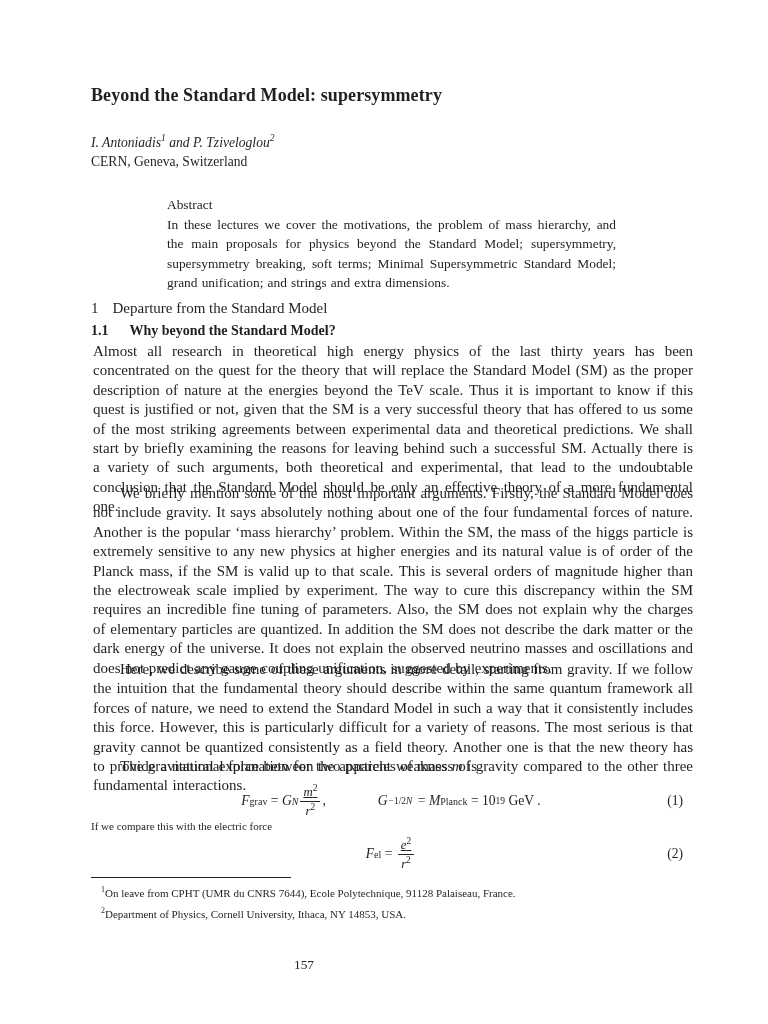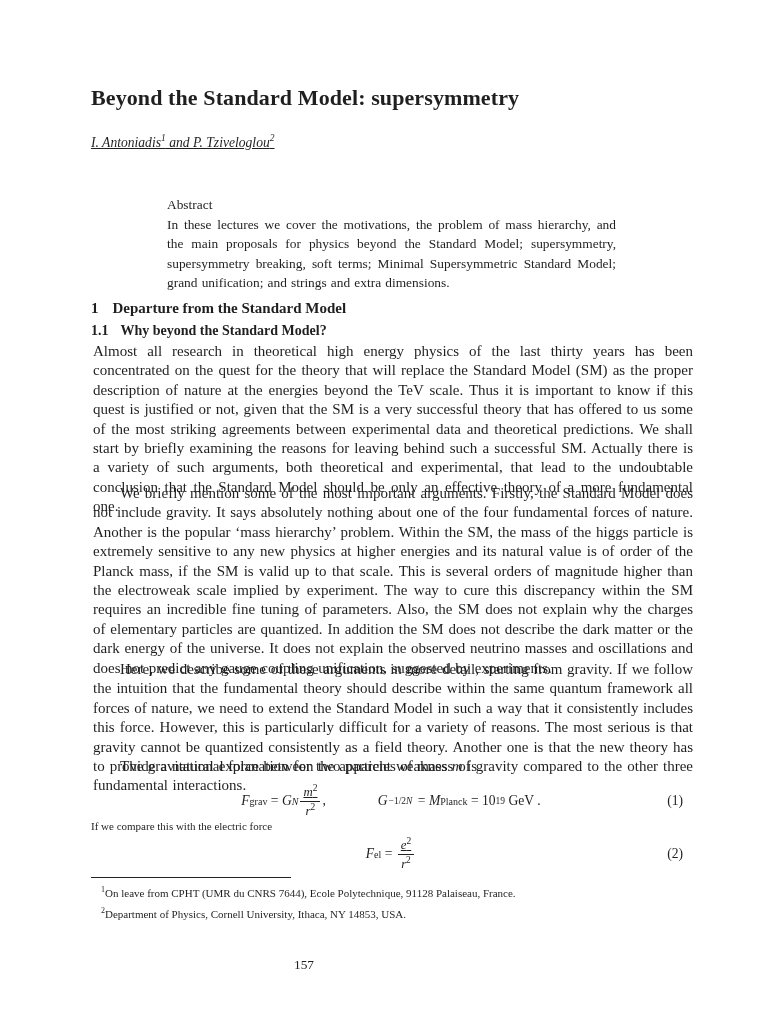--- a/index.html
+++ b/index.html
@@ -5,31 +5,31 @@
   html,body{margin:0;padding:0;background:#ffffff;}
   .page{
     position:relative;
     width:768px;height:1024px;
     background:#ffffff;
     overflow:hidden;
     font-family:"Liberation Serif", serif;
     color:#1f1f1f;
   }
   .blk{position:absolute;left:91px;width:600px;}
-  .title{top:85px;font-size:22px;font-weight:bold;letter-spacing:.1px;}
-  .authors{top:129px;font-size:13.6px;line-height:19px;text-decoration:underline;}
+  .title{top:85px;font-size:18px;font-weight:bold;letter-spacing:.1px;}
+  .authors{top:129px;font-size:13.6px;line-height:19px;}
   .authors .names{font-style:italic;}
   .authors sup{font-size:9.5px;font-style:italic;}
   .abstract{left:167px;width:449px;top:195px;font-size:13.4px;line-height:19.2px;}
   .abstract .abshead{font-weight:normal;margin:0 0 1px 0;}
   .abstract .abstext{text-align:justify;word-spacing:.06em;}
-  .sechead{top:300px;font-size:15px;font-weight:bold;}
+  .sechead{top:300px;font-size:15px;font-weight:normal;}
   .sechead .secnum{margin-right:14px;}
   .subsechead{top:323px;font-size:14px;font-weight:bold;}
-  .subsechead .secnum{margin-right:12px;}
+  .subsechead .secnum{margin-right:21px;}
   .body-par{font-size:15px;line-height:19.4px;text-align:justify;word-spacing:.05em;margin:2px;}
   .p1{top:340px;}
   .p2{top:482px;text-indent:27px;}
   .p3{top:658px;text-indent:27px;}
   .p4{top:755px;text-indent:27px;text-align:left;}
   .mi{font-style:italic;}
   .eqrow{height:40px;display:flex;align-items:center;justify-content:center;font-size:13.6px;}
   .eq1{top:781px;}
   .eq2{top:834px;}
   .eqlabel{position:absolute;right:8px;top:50%;transform:translateY(-50%);font-style:normal;}
@@ -51,20 +51,21 @@
 </style>
 </head>
 <body>
 
 <div class="page">
 
   <div class="blk title">Beyond the Standard Model: supersymmetry</div>
 
   <div class="blk authors">
     <div><span class="names">I. Antoniadis</span><sup>1</sup><span class="names"> and P. Tziveloglou</span><sup>2</sup></div>
+    <div>CERN, Geneva, Switzerland</div>
   </div>
 
   <div class="blk abstract">
     <div class="abshead">Abstract</div>
     <div class="abstext">In these lectures we cover the motivations, the problem of mass hierarchy, and the main proposals for physics beyond the Standard Model; supersymmetry, supersymmetry breaking, soft terms; Minimal Supersymmetric Standard Model; grand unification; and strings and extra dimensions.</div>
   </div>
 
   <div class="blk sechead"><span class="secnum">1</span><span>Departure from the Standard Model</span></div>
 
   <div class="blk subsechead"><span class="secnum">1.1</span><span>Why beyond the Standard Model?</span></div>

